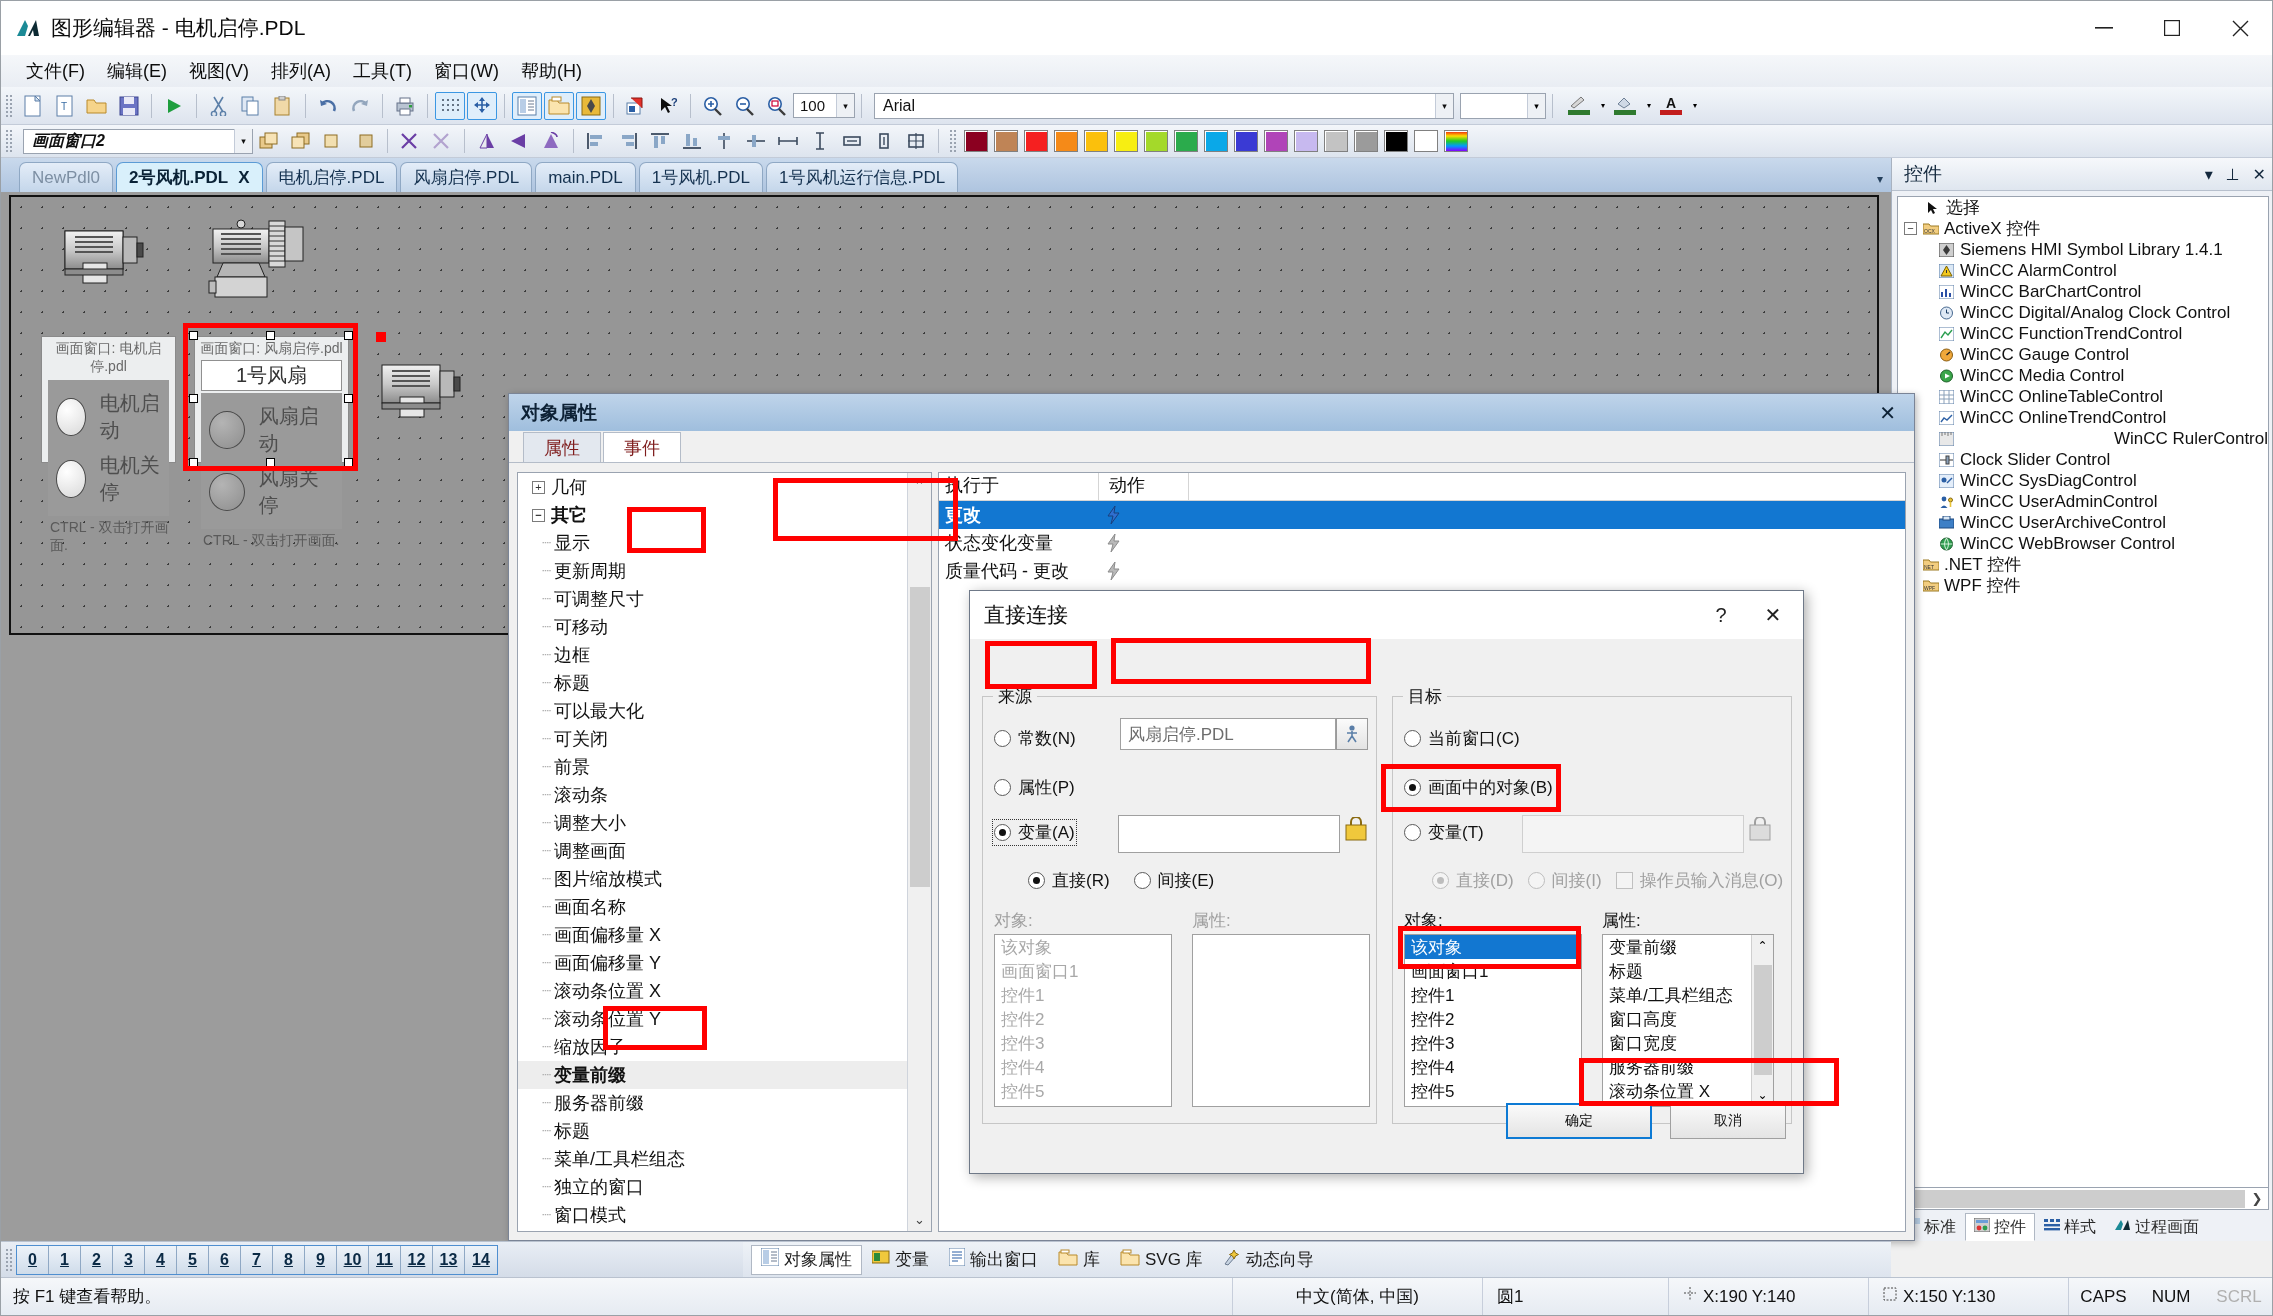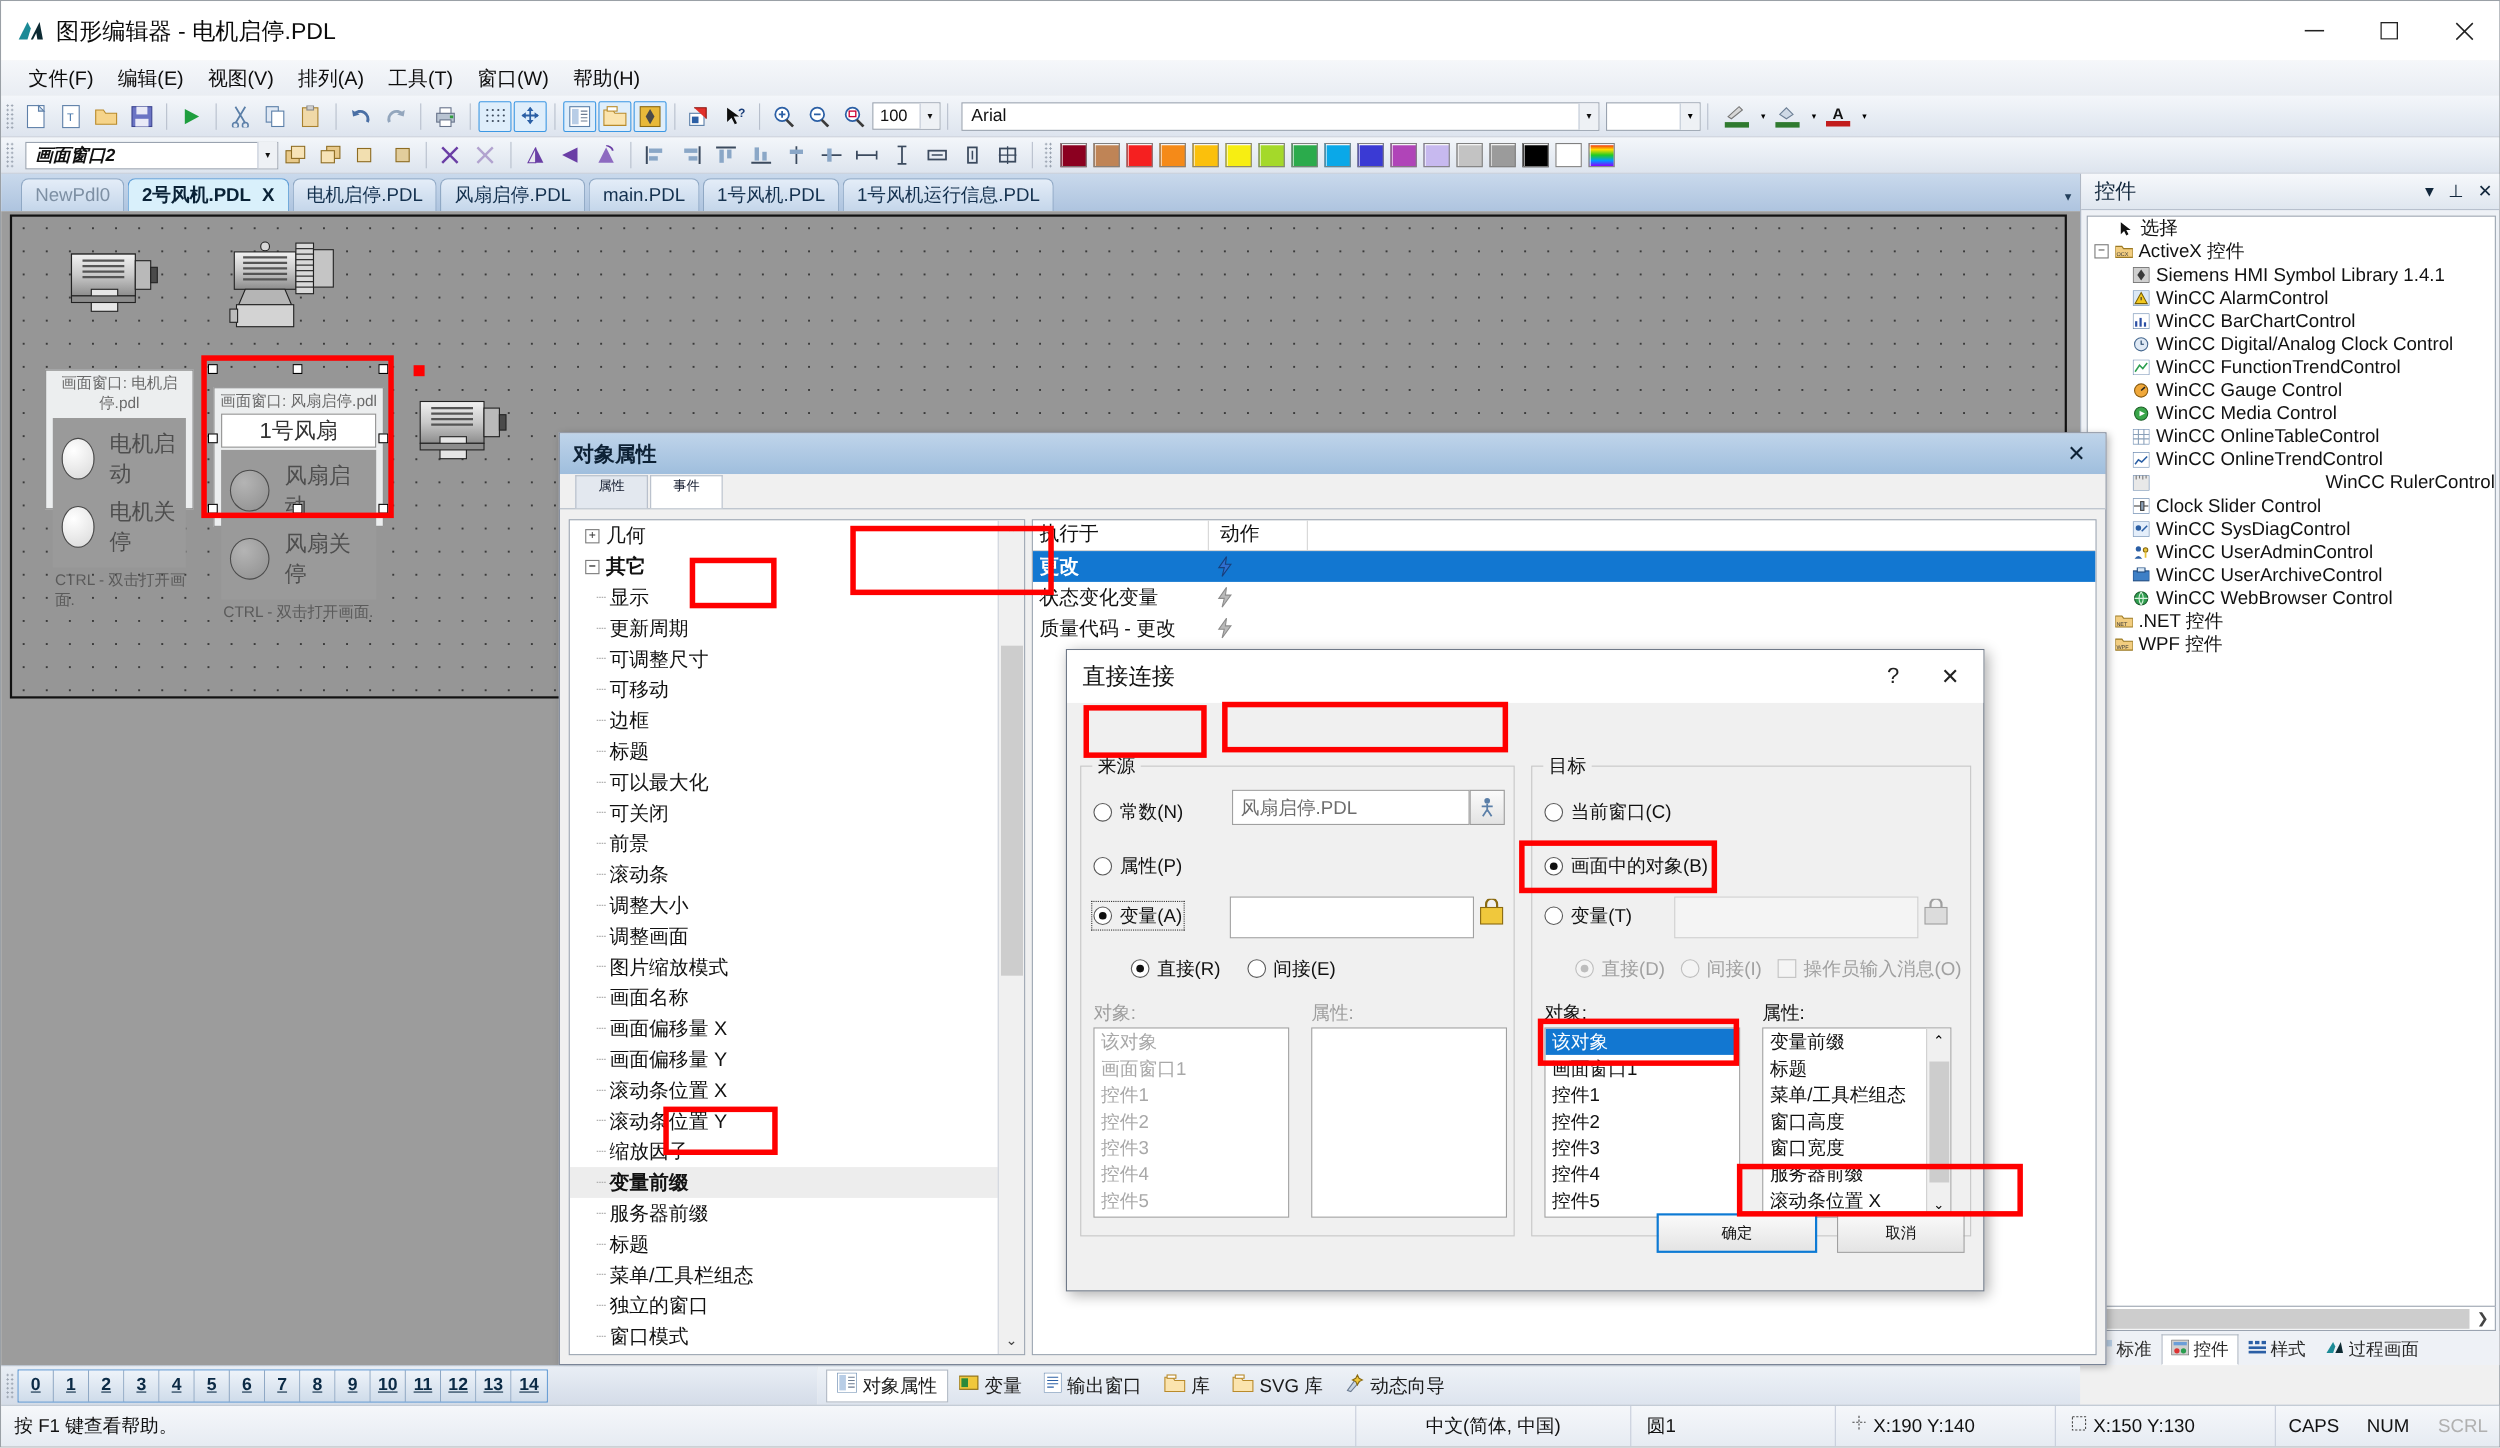--- a/index.html
+++ b/index.html
@@ -245,22 +245,22 @@
     height: 37px; background: linear-gradient(to bottom,#bfd4ea,#9fbedd);
     display: flex; align-items: center; padding: 0 6px 0 12px;
     font-size: 19px; font-weight: bold; color: #0d2135;
   }
   .objwin-title .x { margin-left: auto; font-size: 20px; padding: 0 12px; }
   .objtabs {
     display: flex; align-items: flex-end; height: 32px;
     padding-left: 14px; background: #f0f0f0; border-bottom: 1px solid #b4bcc8;
   }
   .objtab {
-    height: 30px; padding: 0 20px; display: flex; align-items: flex-start;
-    font-size: 12px; color: #0f172a; background: #e3e8ef;
+    height: 30px; padding: 0 20px; display: flex; align-items: center;
+    font-size: 18px; color: #7f1d1d; background: #e3e8ef;
     border: 1px solid #b4bcc8; border-bottom: none; margin-right: 2px;
   }
   .objtab.active { background: #ffffff; border-bottom-color: #ffffff; }
   .objbody { position: absolute; left: 8px; top: 78px; right: 8px; bottom: 8px; display: flex; }
   .proptree {
     width: 415px; background: #fff; border: 1px solid #9aa3b0;
     position: relative; overflow: hidden;
   }
   .pt-line {
     display: flex; align-items: center; height: 28px; font-size: 18px;
@@ -895,21 +895,21 @@
             <span class="lbl">电机启动</span>
           </div>
           <div class="row">
             <span class="lamp white"></span>
             <span class="lbl">电机关停</span>
           </div>
         </div>
         <div class="foot">CTRL - 双击打开画面.</div>
       </div>
 
-      <div class="pwin" style="left:183px; top:155px; width:155px; height:127px;">
+      <div class="pwin" style="left:183px; top:139px; width:155px; height:127px;">
         <div class="cap">画面窗口: 风扇启停.pdl</div>
         <div class="hdr">1号风扇</div>
         <div class="body">
           <div class="row">
             <span class="lamp grey"></span>
             <span class="lbl">风扇启动</span>
           </div>
           <div class="row">
             <span class="lamp grey"></span>
             <span class="lbl">风扇关停</span>

